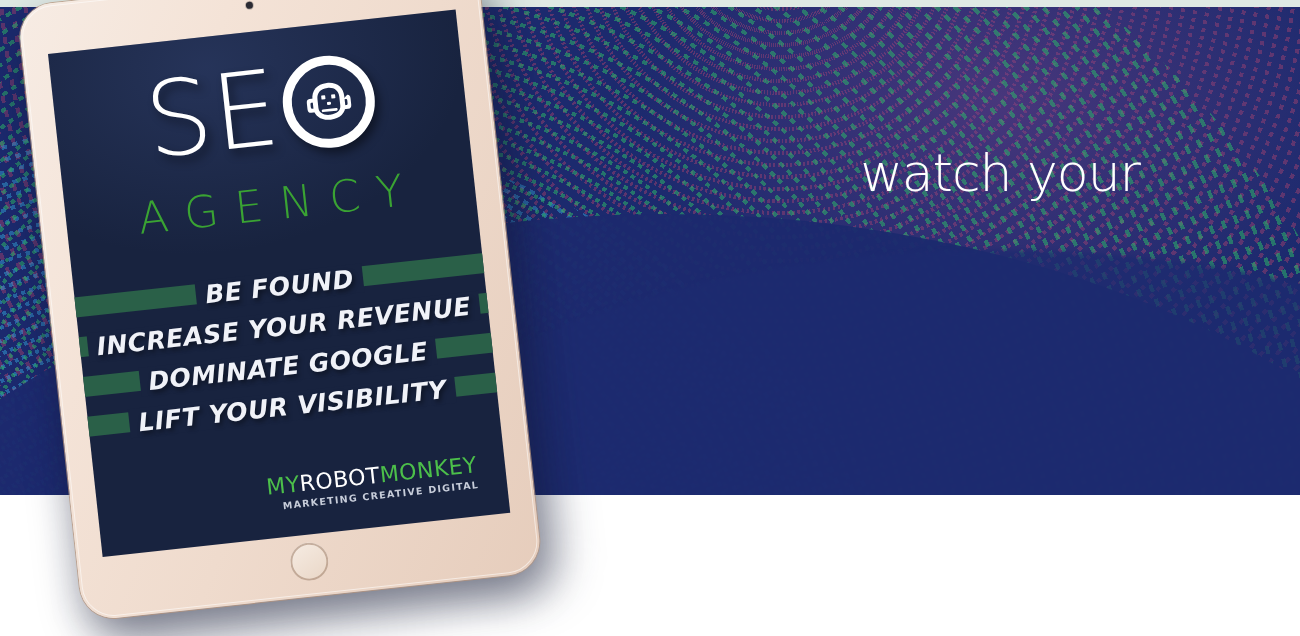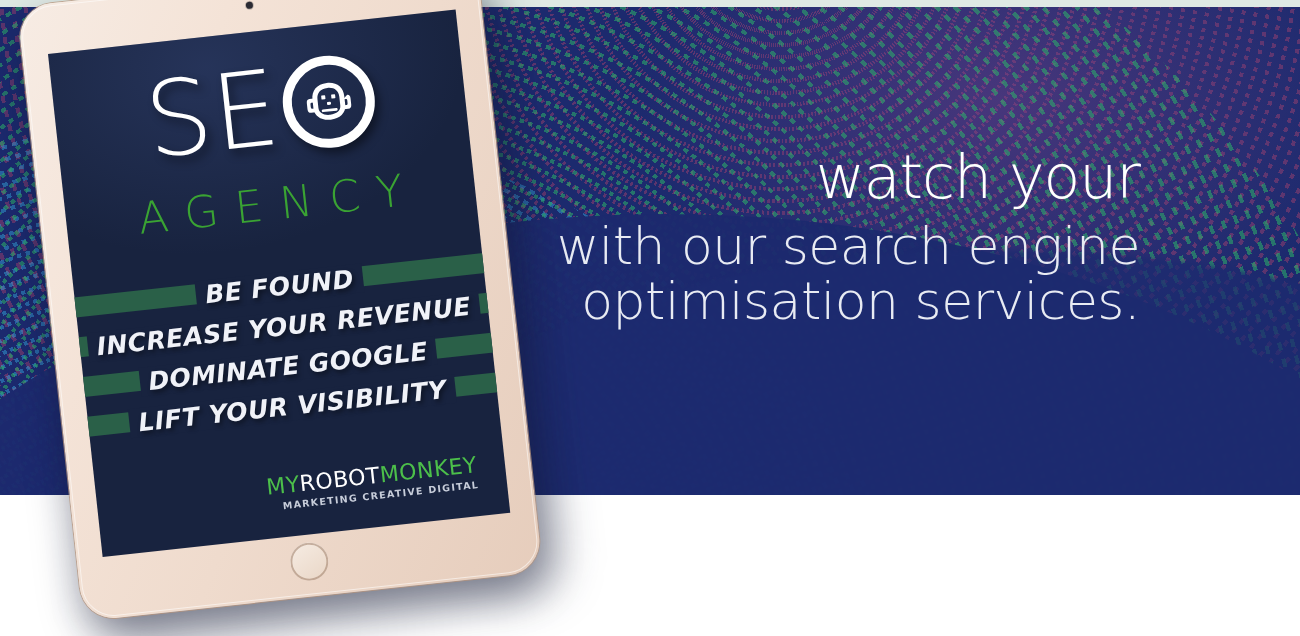--- a/index.html
+++ b/index.html
@@ -103,21 +103,21 @@
     left:440px;
     top:150px;
     width:700px;
     text-align:right;
     z-index:6;
     color:#ffffff;
   }
   .headline{
     font-family:"DejaVu Sans", sans-serif;
     font-weight:200;
-    font-size:60px;
+    font-size:52px;
     line-height:0.92;
     letter-spacing:-1px;
     color:#ffffff;
     white-space:nowrap;
     text-shadow:0 0 1px rgba(255,255,255,.25);
   }
   .headline .l2{display:block;}
   .subline{
     font-family:"DejaVu Sans", sans-serif;
     font-weight:200;
@@ -327,24 +327,20 @@
       <div class="arcs-green"></div>
       <div class="sweep-dark"></div>
       <div class="sweep-dark2"></div>
     </div>
     <div class="band-topstrip"></div>
   </div>
 
   <div class="copy">
     <div class="headline">
       <span>watch your</span>
-    </div>
-    <div class="subline">
-      <span>with our search engine</span>
-      <span class="s2">optimisation services.</span>
     </div>
   </div>
 
   <div class="tablet-wrap">
     <div class="tablet-shadow"></div>
     <div class="tablet">
       <div class="tablet-inner-edge"></div>
       <div class="camera"></div>
       <div class="home-btn"></div>
 

